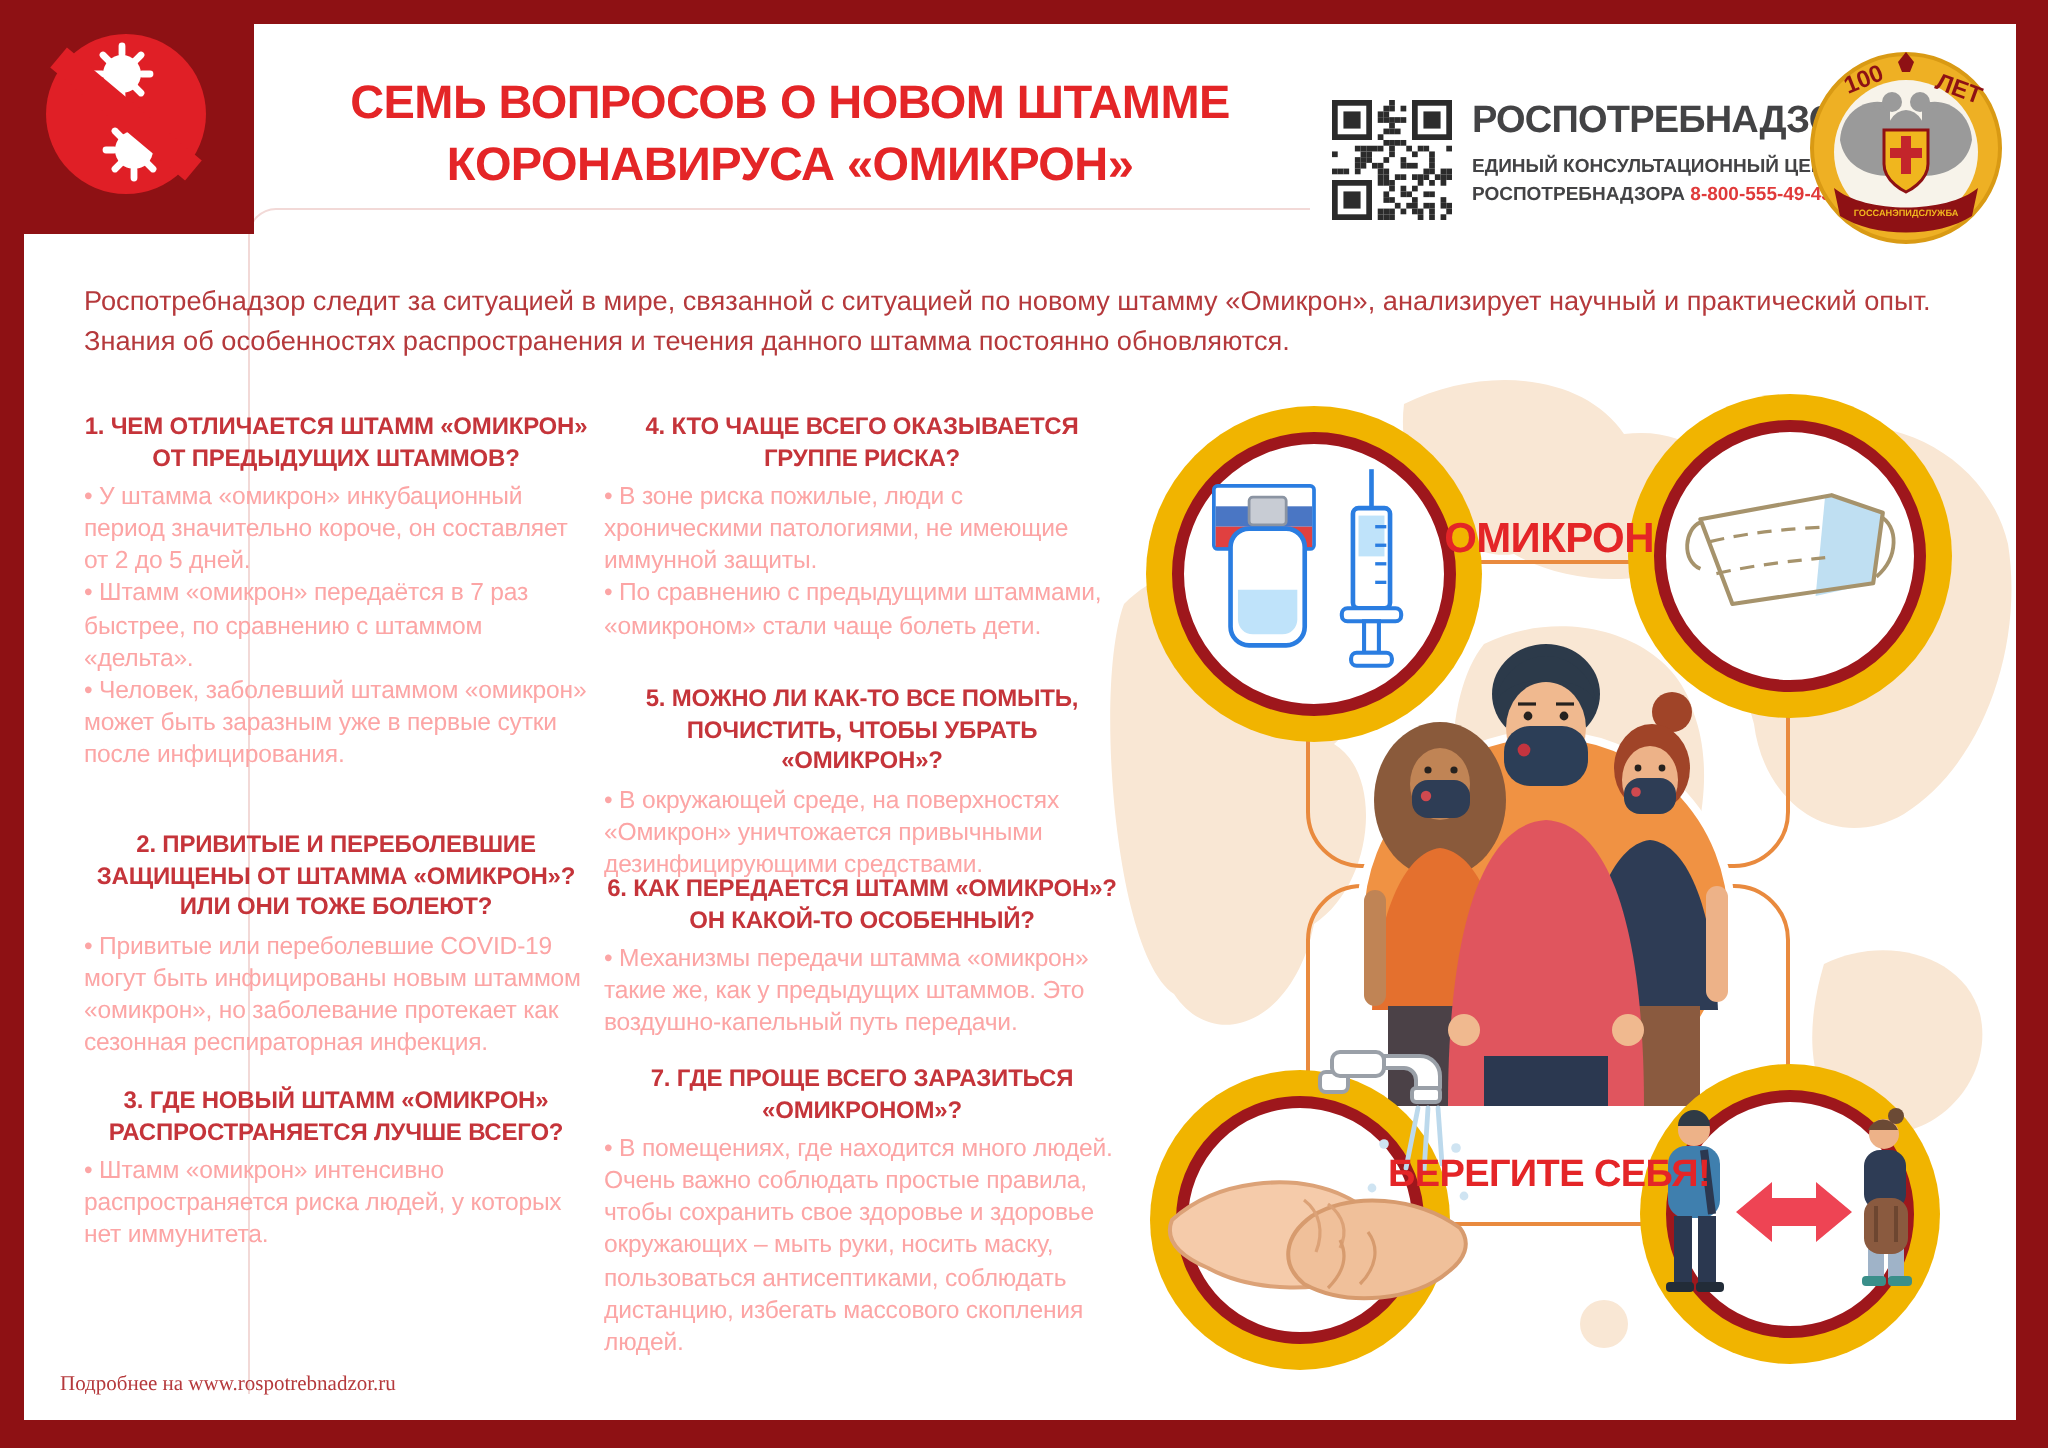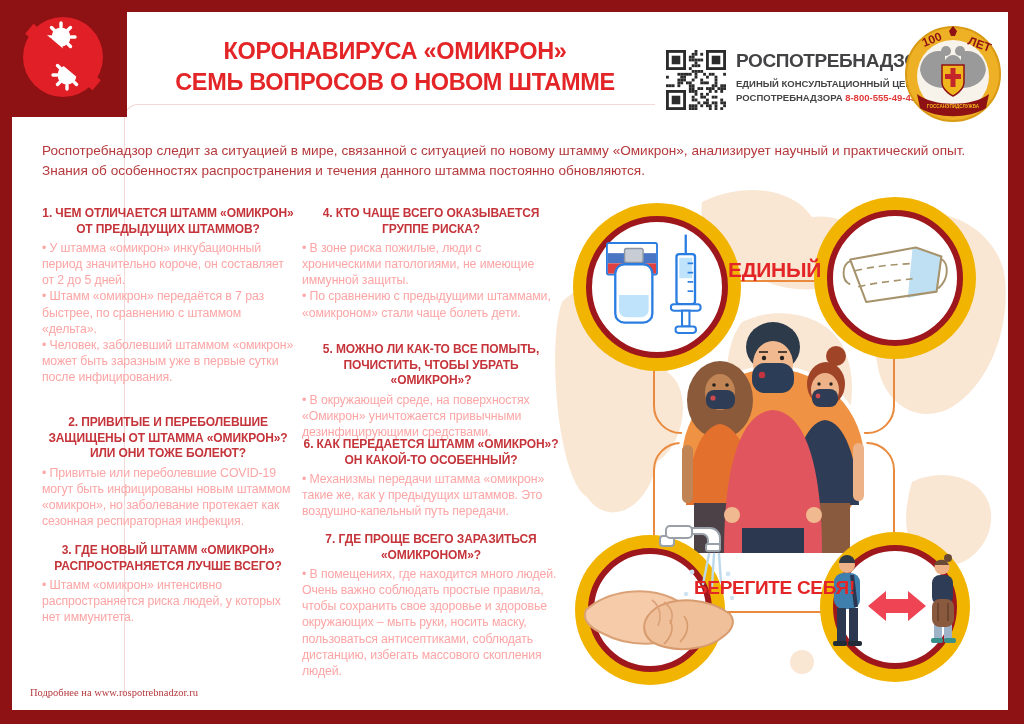--- a/index.html
+++ b/index.html
@@ -86,22 +86,22 @@
             <line x1="52.5" y1="66.5" x2="55.5" y2="69.5"></line>
            <line x1="36.5" y1="69.5" x2="39.5" y2="66.5"></line>
             <line x1="52.5" y1="53.5" x2="55.5" y2="50.5"></line>
           </g>
       </g>
       <rect x="-2" y="35.5" width="88" height="13" fill="#e01f26" transform="rotate(40 42 42)"></rect>
     </svg>
   </div>
 
   <div class="title">
+    <div>СЕМЬ ВОПРОСОВ О НОВОМ ШТАММЕ</div>
     <div>КОРОНАВИРУСА «ОМИКРОН»</div>
-    <div>СЕМЬ ВОПРОСОВ О НОВОМ ШТАММЕ</div>
   </div>
 
   <div class="qr">
     <svg id="qr-svg" width="60" height="60" viewBox="0 0 58 58" fill="#2b2b2b">
         <rect x="27.62" y="0.00" width="2.76" height="2.76"></rect>
         <rect x="24.86" y="2.76" width="2.76" height="2.76"></rect>
         <rect x="27.62" y="2.76" width="2.76" height="2.76"></rect>
         <rect x="33.14" y="2.76" width="2.76" height="2.76"></rect>
         <rect x="22.10" y="5.52" width="2.76" height="2.76"></rect>
         <rect x="24.86" y="5.52" width="2.76" height="2.76"></rect>
@@ -457,16 +457,16 @@
           <rect x="111" y="87" width="12" height="5" rx="2" fill="#3a8f8a"></rect>
           <rect x="124" y="87" width="12" height="5" rx="2" fill="#3a8f8a"></rect>
           <rect x="112" y="48" width="22" height="28" rx="8" fill="#8a5a3f"></rect>
           <line x1="118" y1="52" x2="118" y2="70" stroke="#6d4630" stroke-width="2"></line>
           <line x1="128" y1="52" x2="128" y2="70" stroke="#6d4630" stroke-width="2"></line>
         </g>
         <polygon points="48,55 66,40 66,48 88,48 88,40 106,55 88,70 88,62 66,62 66,70" fill="#ee4454"></polygon>
       </svg>
     </div>
 
-    <div class="g-label" id="lbl-omicron">ЕДИНЫЙ</div>
+    <div class="g-label" id="lbl-omicron">ОМИКРОН</div>
     <div class="g-label" id="lbl-care">БЕРЕГИТЕ СЕБЯ!</div>
   </div>
 </div>
 
 </body></html>

